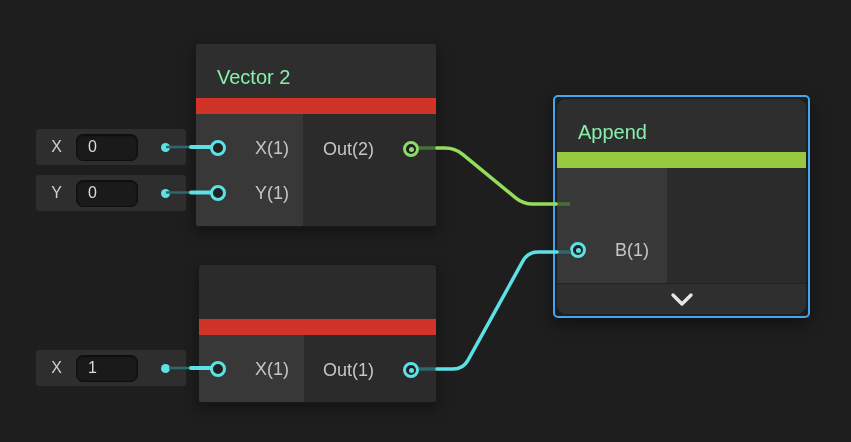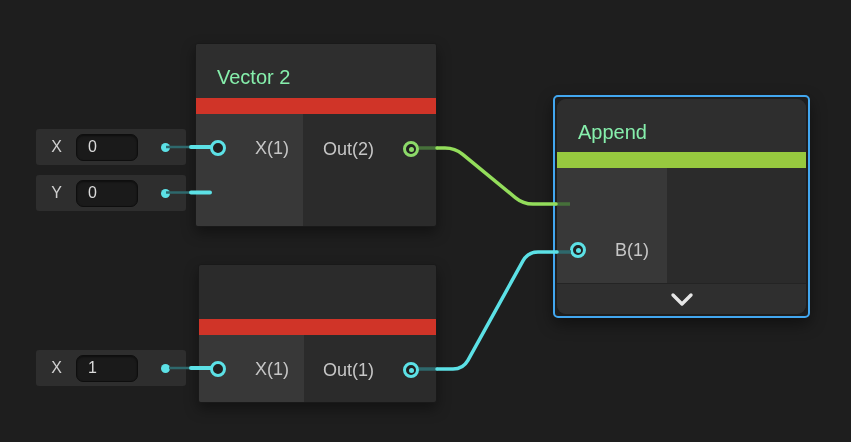--- a/index.html
+++ b/index.html
@@ -47,20 +47,24 @@
 <div class="canvas">
 
   <div class="node" style="left:195px; top:43px; width:242px; height:184px;">
     <div class="node-header">Vector 2</div>
     <div class="accent-bar" style="background: rgb(208, 52, 40);"></div>
     <div class="left-section" style="width:107px;"></div>
 
     <div class="port-row" style="left:14px; top:86px;">
       <span class="ring" style="color: rgb(92, 225, 230);"></span>
       <span class="port-label">X(1)</span>
+    </div>
+    <div class="port-row" style="left:14px; top:131px;">
+      <span class="ring" style="color: rgb(92, 225, 230);"></span>
+      <span class="port-label">Y(1)</span>
     </div>
     <div class="port-row" style="right:17px; top:87px;">
       <span class="port-label">Out(2)</span>
       <span class="ring" style="color: rgb(140, 217, 105);">
           <span class="dot"></span>
         </span>
     </div>
   </div>
 
   <div class="node" style="left:198px; top:264px; width:239px; height:139px;">

